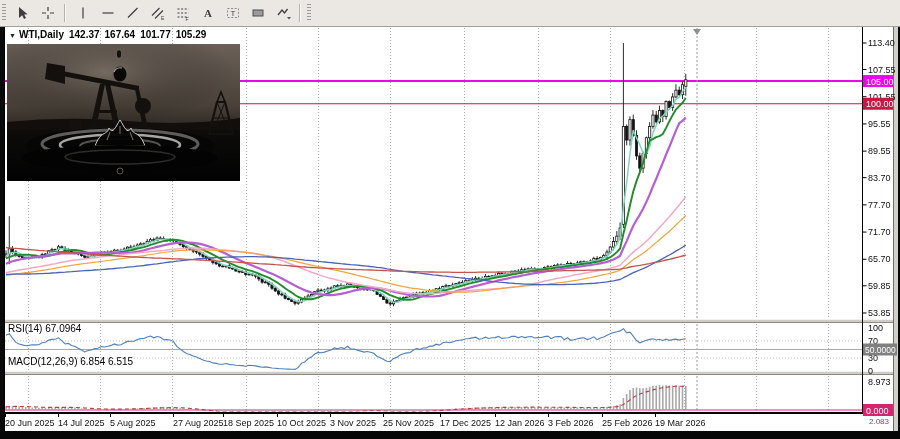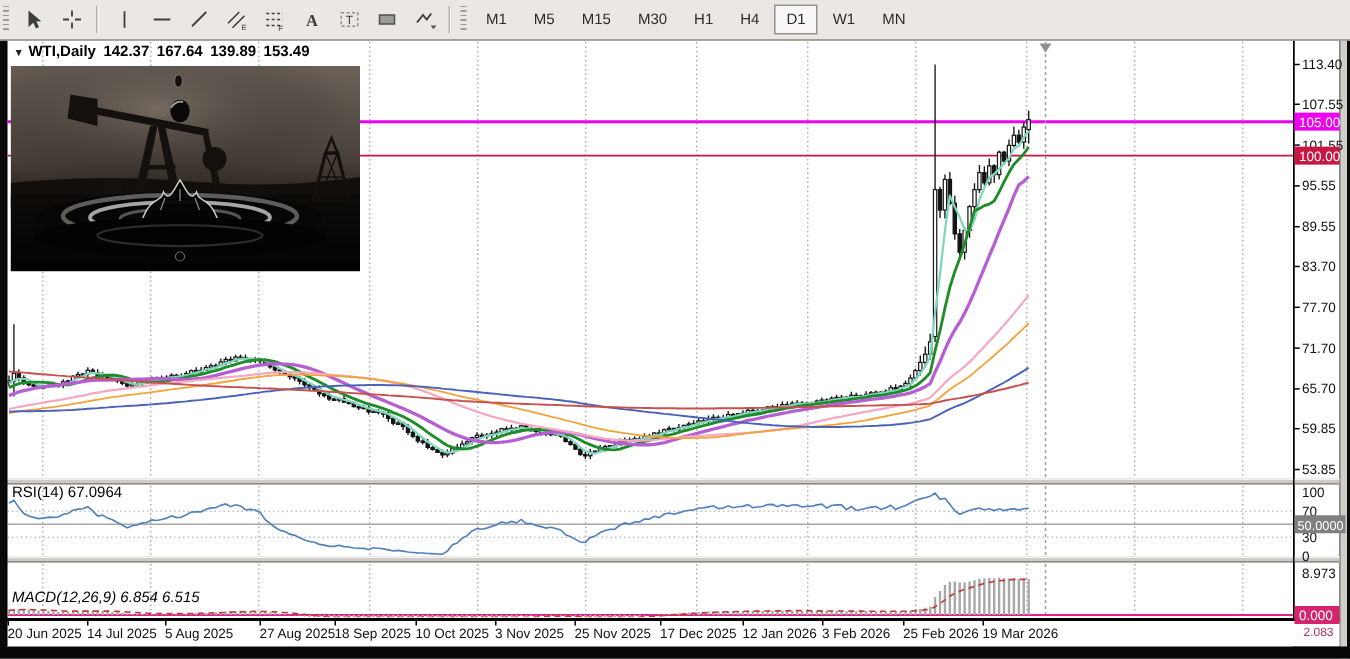--- a/index.html
+++ b/index.html
@@ -18,21 +18,21 @@
   .tf{height:20px;padding:0 7px;font:10px "Liberation Sans",sans-serif;color:#2c2c2c;
       background:transparent;border:1px solid transparent;margin:0 1px;}
   .tf.active{background:#f8f7f5;border:1px solid #95908a;}
   
   .title{position:absolute;left:9px;top:29px;z-index:22;font:bold 10px "Liberation Sans",sans-serif;
          color:#000;white-space:nowrap;}
   .title span{margin-right:5px;}
   .title .glyph{font-size:7px;color:#222;margin-right:3px;}
   .pane-label{position:absolute;left:8px;z-index:22;font:10px "Liberation Sans",sans-serif;color:#000;}
   #rsi-label{top:323px;}
-  #macd-label{top:393px;font-style:italic;}
+  #macd-label{top:356px;}
   .oilwrap{position:absolute;left:7px;top:44px;width:233px;height:137px;z-index:20;overflow:hidden;}
   #chart{position:absolute;left:0;top:0;z-index:10;}
 </style>
 </head>
 <body>
 
 <div id="app">
 
   <div class="toolbar">
     <div class="grip"></div>
@@ -93,31 +93,20 @@
         </button>
         <button class="tb">
           <svg width="16" height="16" viewBox="0 0 16 16">
             <path d="M3 10l4-5 2.5 3 3-4" stroke="#3e3e3e" stroke-width="1.3" fill="none"></path>
             <polygon points="12,12 16,12 14,14.5" fill="#555"></polygon>
           </svg>
         </button>
         <div class="sep"></div>
       </div>
     <div class="grip"></div>
-    <div id="tf-group" style="display:flex;align-items:center;">
-        <button class="tf">M1</button>
-        <button class="tf">M5</button>
-        <button class="tf">M15</button>
-        <button class="tf">M30</button>
-        <button class="tf">H1</button>
-        <button class="tf">H4</button>
-        <button class="tf active">D1</button>
-        <button class="tf">W1</button>
-        <button class="tf">MN</button>
-      </div>
   </div>
 
   <svg id="chart" width="900" height="439">
       <rect x="0" y="26" width="900" height="413" fill="#0a0a0a"></rect>
       <rect x="4" y="26" width="858" height="406" fill="#ffffff"></rect>
       <rect x="863" y="26" width="30" height="405" fill="#ffffff"></rect>
       <rect x="4" y="414" width="889" height="17" fill="#ffffff"></rect>
       <rect x="893.5" y="26" width="4.5" height="413" fill="#d2cfca"></rect>
       <defs>
         <clipPath id="mainClip">
@@ -957,18 +946,18 @@
       <ellipse cx="113" cy="102" rx="40" ry="7" fill="none" stroke="#8d8984" stroke-width="2" opacity="0.6"></ellipse>
       <path d="M88,102 C94,86 100,92 102,84 C106,92 110,80 113,76 C116,80 120,92 124,84 C126,92 132,86 138,102 Z" fill="#050404" stroke="#d8d5d0" stroke-width="1" opacity="0.95"></path>
       <path d="M100,96 l3,-8 M126,96 l-3,-8 M113,90 l0,-8" stroke="#cfccc7" stroke-width="0.8" opacity="0.7"></path>
       <ellipse cx="113" cy="114" rx="98" ry="13" fill="#030303"></ellipse>
       <ellipse cx="113" cy="113" rx="55" ry="7" fill="none" stroke="#2e2c2a" stroke-width="1.5"></ellipse>
       <circle cx="113" cy="127" r="3" fill="none" stroke="#6f6a64" stroke-width="0.8"></circle>
     </svg>
   </div>
 
   <div class="title">
-    <span class="glyph">▼</span><span>WTI,Daily</span><span>142.37</span><span>167.64</span><span>139.89</span><span>153.49</span>
+    <span class="glyph">▼</span><span>WTI,Daily</span><span>142.37</span><span>167.64</span><span>101.77</span><span>105.29</span>
   </div>
 
   <div id="rsi-label" class="pane-label">RSI(14) 67.0964</div>
   <div id="macd-label" class="pane-label">MACD(12,26,9) 6.854 6.515</div>
 </div>
 
 </body></html>

